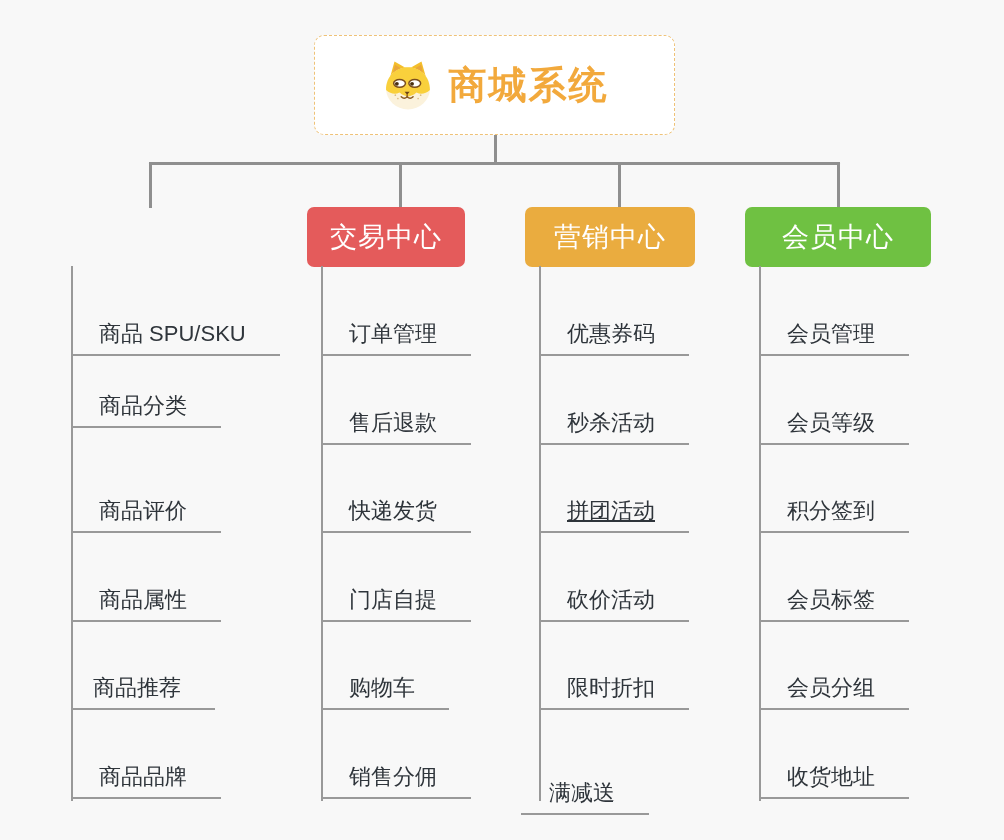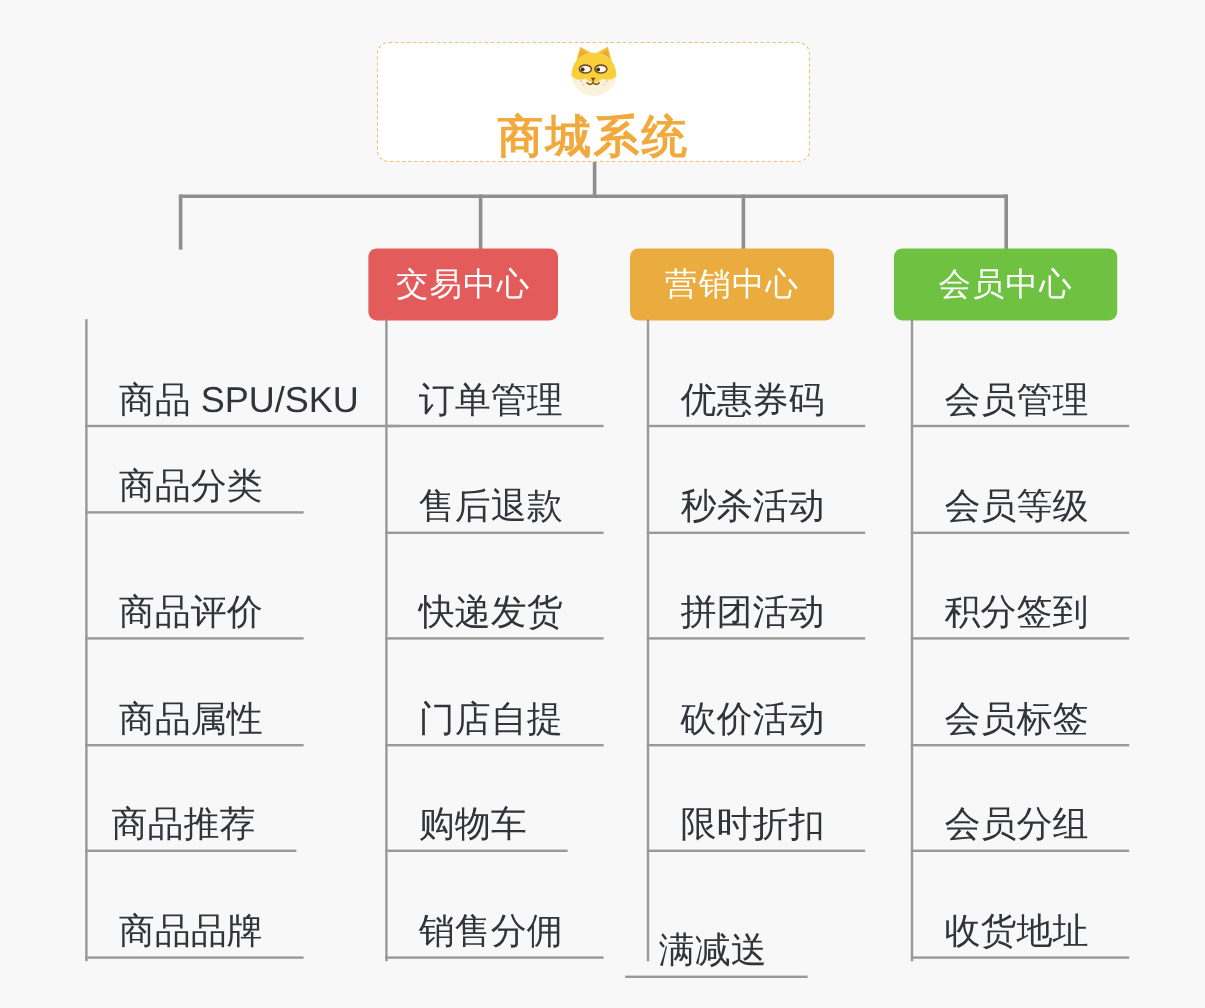--- a/index.html
+++ b/index.html
@@ -17,21 +17,20 @@
   .hline{left:148.5px;top:162px;width:691px;height:3px;border-radius:2px;}
   .drop{top:162px;width:3px;height:46px;}
 
   
   .root-node{
     position:absolute;left:314px;top:35px;width:361px;height:100px;
     background:#ffffff;border:1px dashed #efc277;border-radius:10px;
     box-sizing:border-box;
     display:flex;align-items:center;justify-content:center;gap:14px;
     cursor:pointer;
-    flex-direction:column;
   }
   .root-title{
     font-size:38px;font-weight:600;color:#f2a93c;letter-spacing:2px;
     line-height:1;white-space:nowrap;
   }
 
   
   .branch-box{
     position:absolute;top:207px;height:60px;border-radius:7px;
     display:flex;align-items:center;justify-content:center;
@@ -40,21 +39,21 @@
   .branch-label{
     color:#ffffff;font-size:27px;letter-spacing:1px;white-space:nowrap;
   }
 
   
   .col-line{position:absolute;width:2px;background:#999999;}
 
   
   .leaf{
     position:absolute;
-    font-size:30px;line-height:30px;color:#2f353b;
+    font-size:22px;line-height:30px;color:#2f353b;
     padding:0 34px 5px 28px;
     border-bottom:2px solid #999999;
     white-space:nowrap;
     cursor:pointer;
   }
 </style>
 </head>
 <body>
 
 <div id="stage">
@@ -110,21 +109,21 @@
     <div class="leaf" style="left: 321px; top: 584.8px;">门店自提</div>
     <div class="leaf" style="left: 321px; top: 673.4px;">购物车</div>
     <div class="leaf" style="left: 321px; top: 762px;">销售分佣</div>
     <div class="conn drop" style="left: 617.5px;"></div>
     <div class="branch-box" style="left: 525px; width: 170px; background: rgb(234, 172, 63);">
       <span class="branch-label">营销中心</span>
     </div>
     <div class="col-line" style="left: 539px; top: 266px; height: 535px;"></div>
     <div class="leaf" style="left: 539px; top: 319px;">优惠券码</div>
     <div class="leaf" style="left: 539px; top: 407.6px;">秒杀活动</div>
-    <div class="leaf" style="left: 539px; top: 496.2px;">拼团活动</div>
+    <div class="leaf" style="left: 539px; top: 496.2px; text-decoration: underline;">拼团活动</div>
     <div class="leaf" style="left: 539px; top: 584.8px;">砍价活动</div>
     <div class="leaf" style="left: 539px; top: 673.4px;">限时折扣</div>
     <div class="leaf" style="left: 521px; top: 762px; margin-top: 16px;">满减送</div>
     <div class="conn drop" style="left: 836.5px;"></div>
     <div class="branch-box" style="left: 745px; width: 186px; background: rgb(111, 193, 66);">
       <span class="branch-label">会员中心</span>
     </div>
     <div class="col-line" style="left: 759px; top: 266px; height: 535px;"></div>
     <div class="leaf" style="left: 759px; top: 319px;">会员管理</div>
     <div class="leaf" style="left: 759px; top: 407.6px;">会员等级</div>

